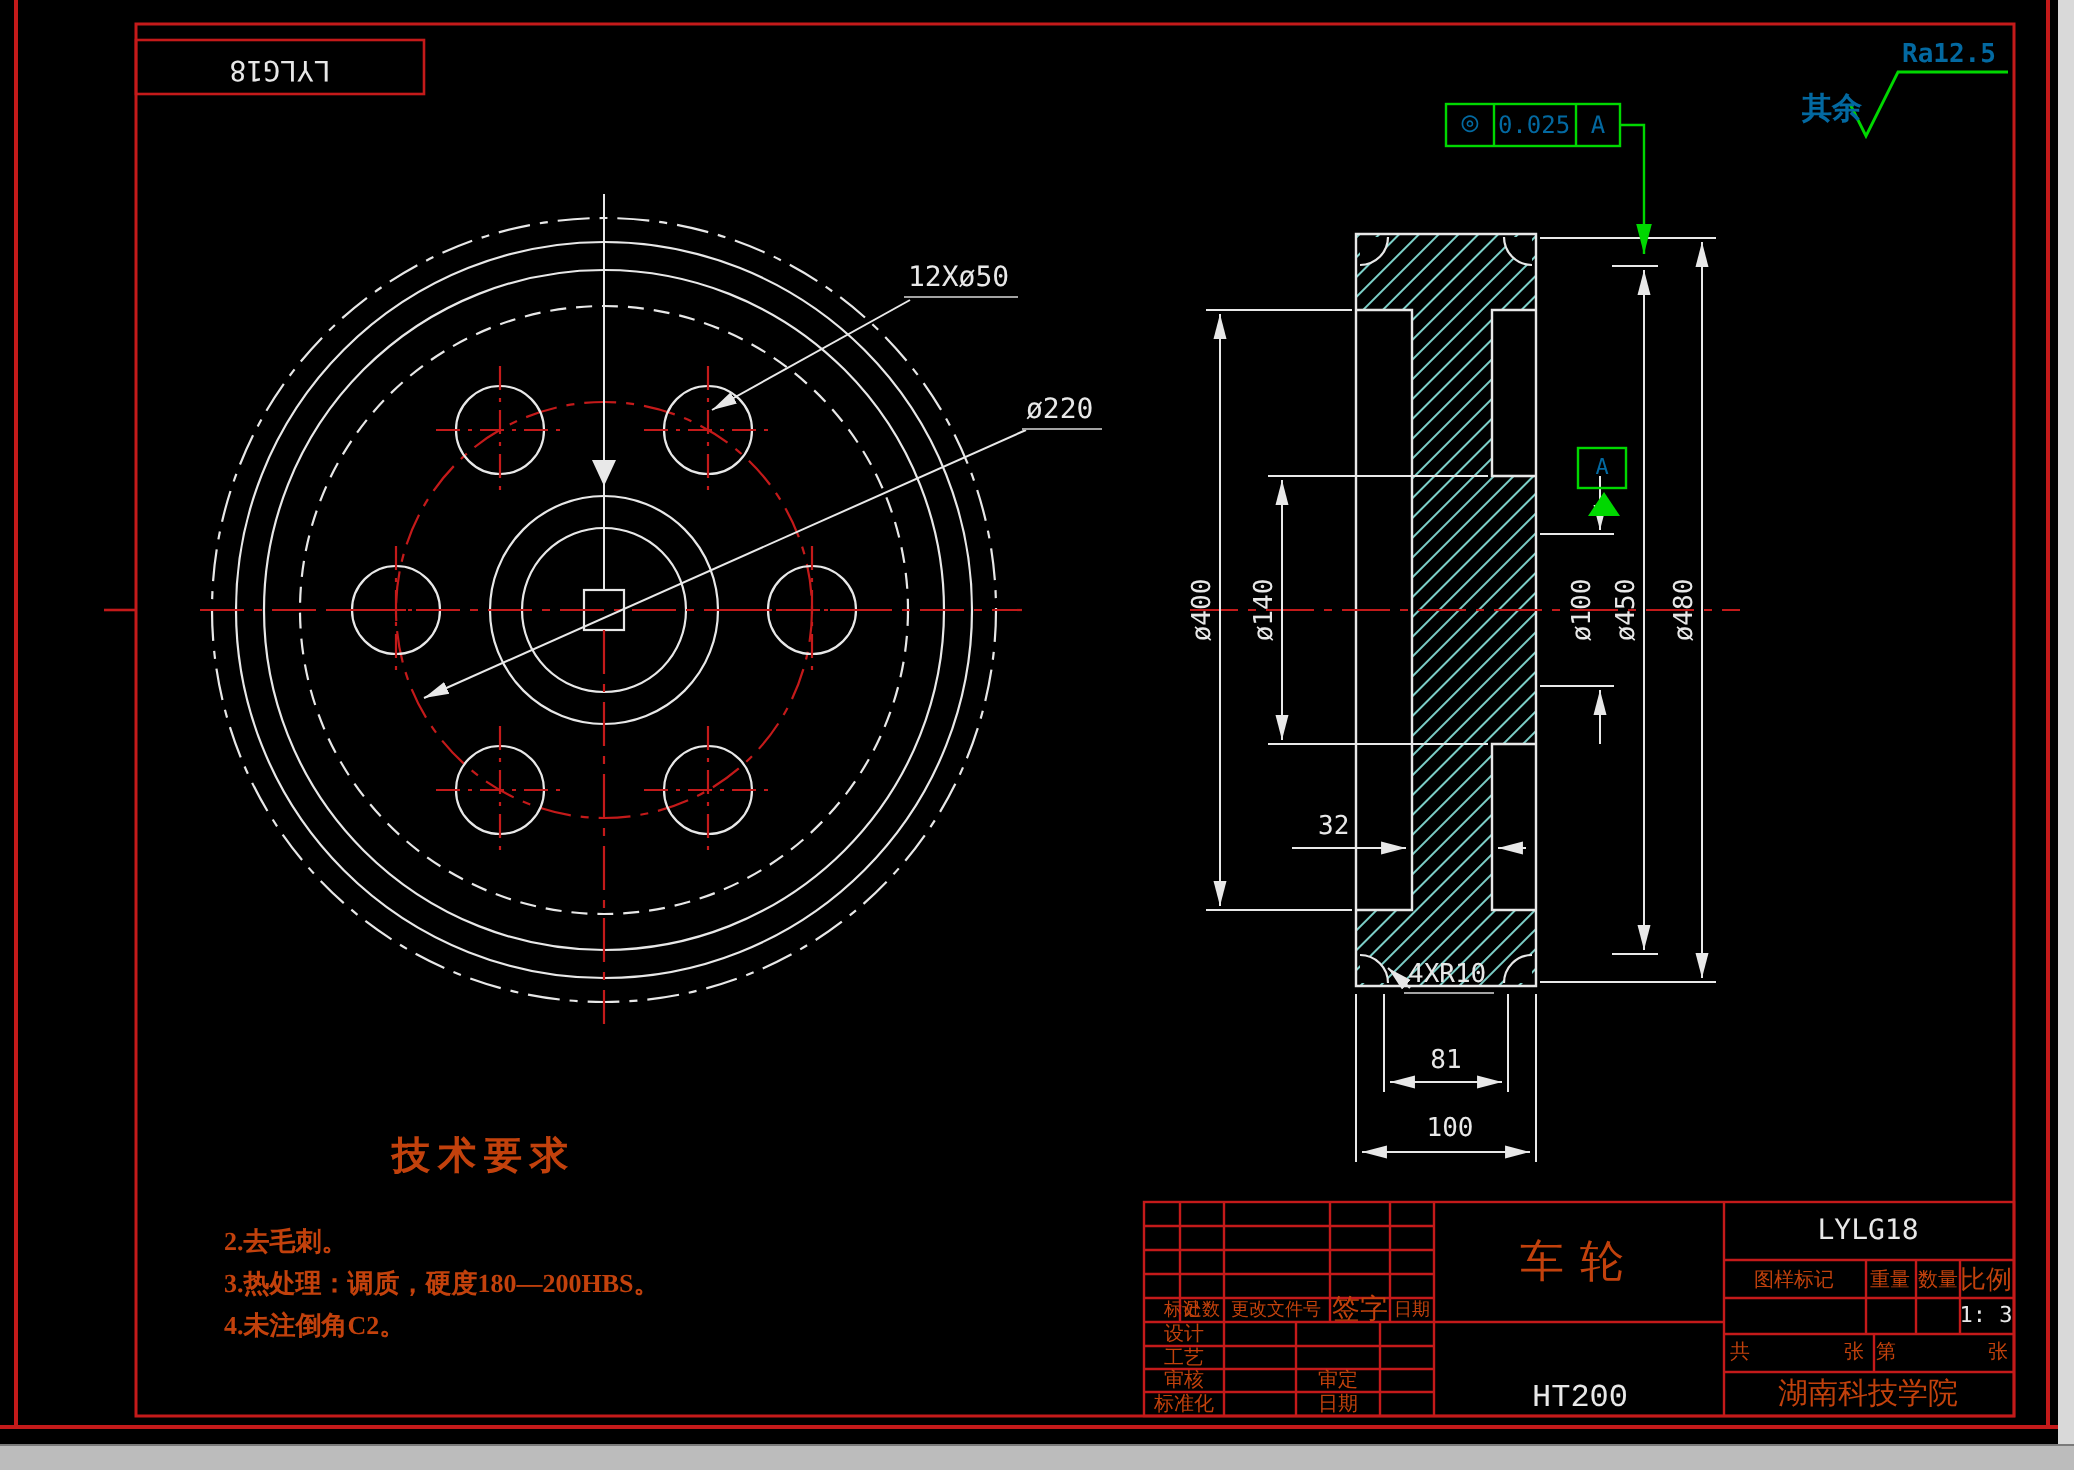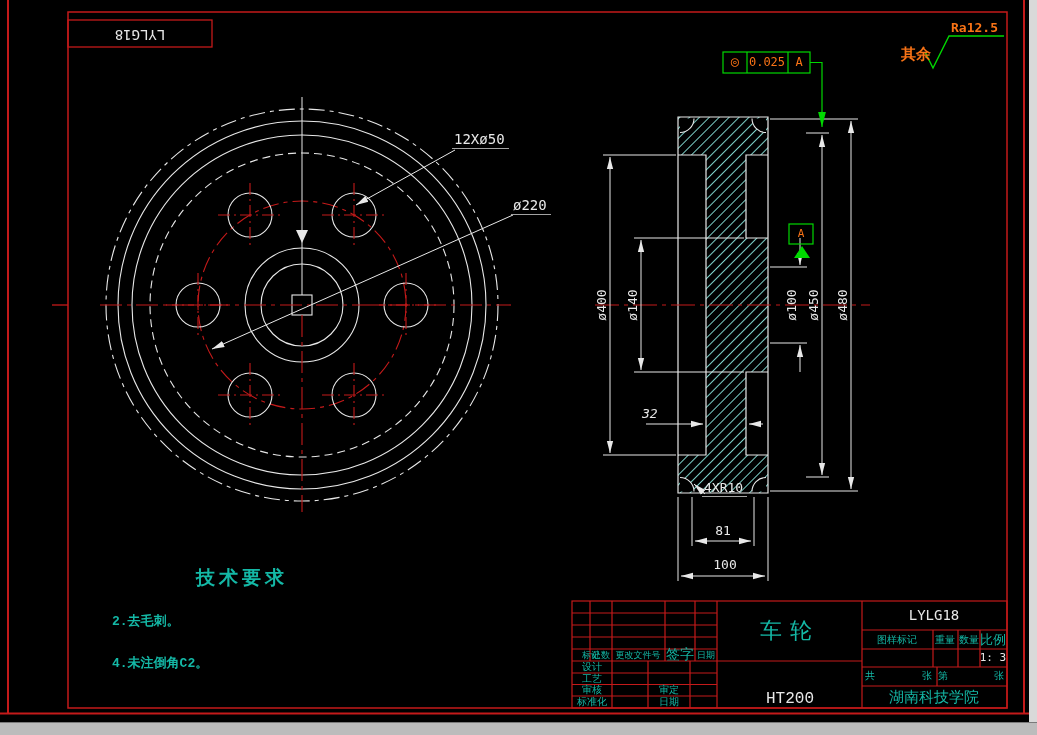--- a/index.html
+++ b/index.html
@@ -4,24 +4,24 @@
 <style>
   html,body{margin:0;padding:0;background:#000;}
   .stage{position:relative;width:1037px;height:735px;background:#000;overflow:hidden;
          font-family:"DejaVu Sans",sans-serif;}
   svg{position:absolute;left:0;top:0;}
   .txt{position:absolute;white-space:nowrap;color:#e8e8e8;
        font-family:"DejaVu Sans Mono","Liberation Mono",monospace;font-size:13px;line-height:1.1;}
   .ctr{transform:translate(-50%,-50%);}
   .vert{transform:translate(-50%,-50%) rotate(-90deg);}
   .rot180{transform:translate(-50%,-50%) rotate(180deg);}
-  .green{color:#f97316;}
+  .green{color:#0369a1;}
   .under{border-bottom:1px solid #a3a3a3;padding:0 4px 1px 2px;}
   .cjk{font-family:"DejaVu Sans",sans-serif;}
-  .tb{position:absolute;white-space:nowrap;color:#14b8a6;font-family:Liberation Mono, monospace;}
+  .tb{position:absolute;white-space:nowrap;color:#c2410c;font-family:Liberation Serif, serif;}
   .taskbar{position:absolute;left:0;top:722px;width:1037px;height:13px;background:#bcbcbc;border-top:1px solid #7a7a7a;}
   .scrollbar{position:absolute;left:1029px;top:0;width:8px;height:722px;background:#d9d9d9;}
 </style>
 </head>
 <body>
 
 <div class="stage">
 
 <svg width="1037" height="735" viewBox="0 0 1037 735">
   <defs>
@@ -209,27 +209,28 @@
 
 <div class="txt under" style="left:452px;top:132px;font-size:14px;">12Xø50</div>
 <div class="txt under" style="left:511px;top:198px;font-size:14px;">ø220</div>
 
 <div class="txt vert" style="left:602px;top:305px;">ø400</div>
 <div class="txt vert" style="left:633px;top:305px;">ø140</div>
 <div class="txt vert" style="left:792px;top:305px;">ø100</div>
 <div class="txt vert" style="left:814px;top:305px;">ø450</div>
 <div class="txt vert" style="left:843px;top:305px;">ø480</div>
 
-<div class="txt" style="left:642px;top:407px;font-style:italic;">32</div>
+<div class="txt" style="left:659px;top:407px;">32</div>
 <div class="txt under" style="left:702px;top:481px;">4XR10</div>
 <div class="txt ctr" style="left:723px;top:531px;">81</div>
 <div class="txt ctr" style="left:725px;top:565px;">100</div>
 
 <div class="tb green" style="left:196px;top:565px;font-size:19px;font-weight:bold;letter-spacing:4px;">技术要求</div>
 <div class="tb green" style="left:112px;top:612px;font-size:13px;font-weight:bold;">2.去毛刺。</div>
+<div class="tb green" style="left:112px;top:633px;font-size:13px;font-weight:bold;">3.热处理：调质，硬度180—200HBS。</div>
 <div class="tb green" style="left:112px;top:654px;font-size:13px;font-weight:bold;">4.未注倒角C2。</div>
 
 <div class="tb ctr" style="left:790px;top:631px;font-size:22px;letter-spacing:8px;">车轮</div>
 <div class="txt ctr" style="left:790px;top:700px;font-size:16px;font-family:Liberation Mono, monospace;">HT200</div>
 <div class="txt ctr" style="left:934px;top:616px;font-size:14px;">LYLG18</div>
 <div class="tb ctr" style="left:934px;top:697px;font-size:15px;">湖南科技学院</div>
 <div class="txt ctr" style="left:993px;top:658px;font-size:11px;">1: 3</div>
 
 <div class="tb ctr" style="left:581px;top:655px;font-size:9px;padding-left:20px;">标记</div>
 <div class="tb ctr" style="left:601px;top:655px;font-size:9px;">处数</div>

